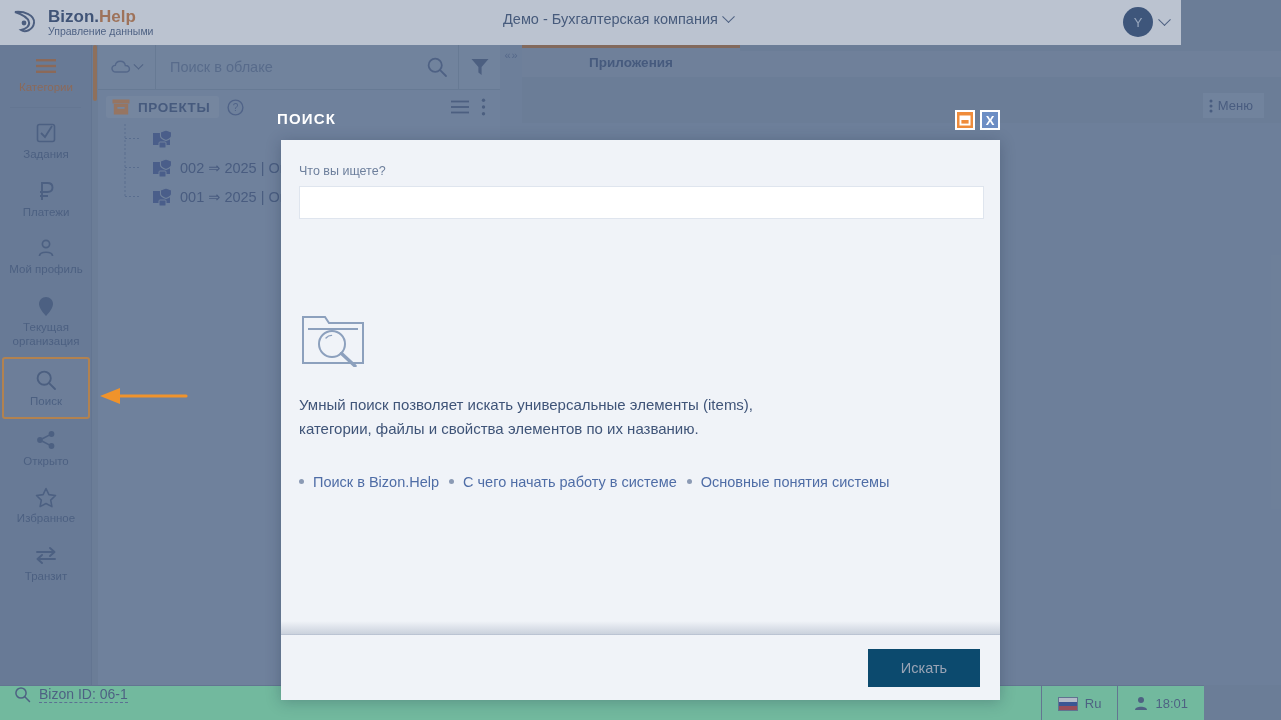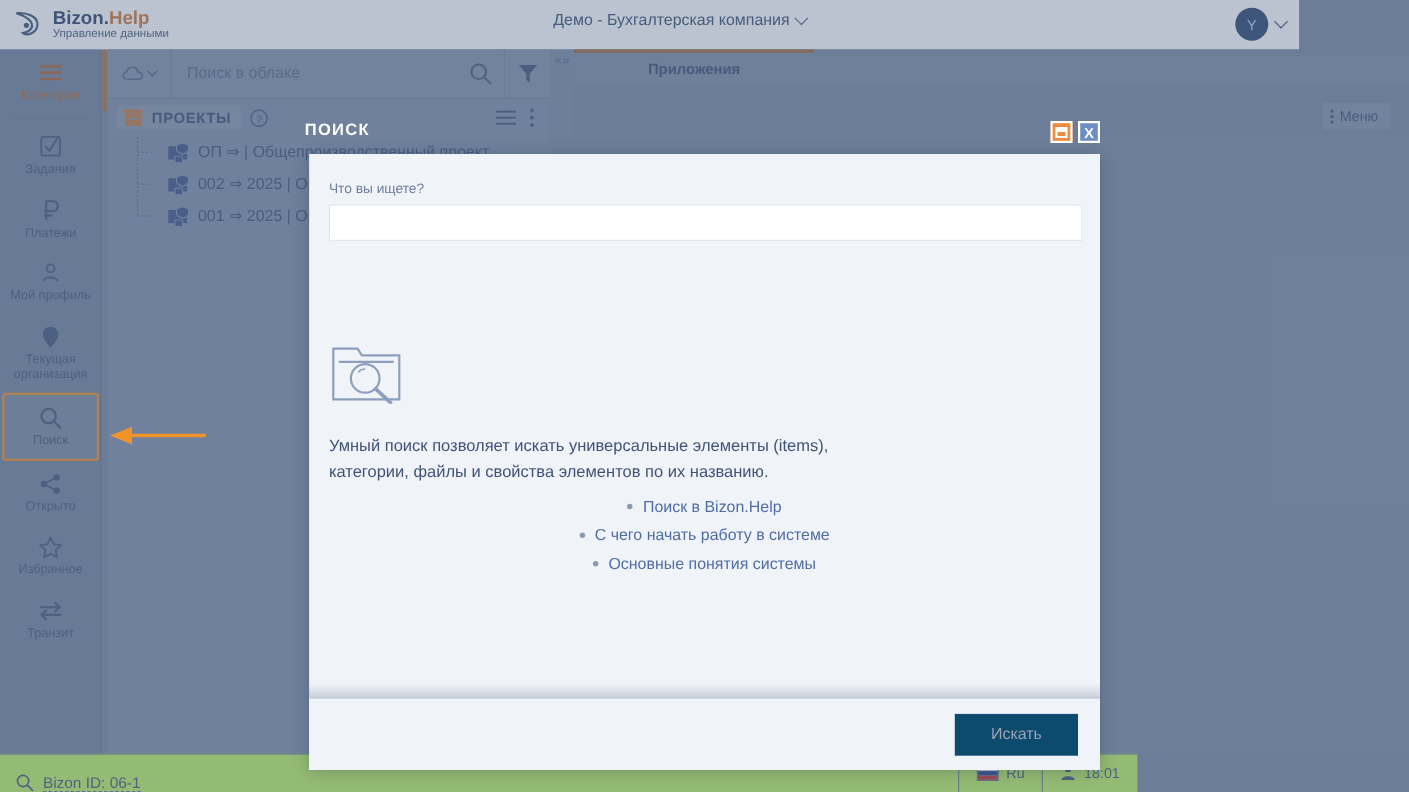--- a/index.html
+++ b/index.html
@@ -118,23 +118,23 @@
     background: #8494aa; border: 1px solid #7b8ba1;
     padding: 5px 11px 5px 6px; display: flex; align-items: center; gap: 5px;
     font-size: 13px; color: #42557a;
   }
   .content-card {
     position: absolute; left: 0; top: 78px; right: 0; bottom: 0; background: #7e8ea5;
   }
 
   
   .statusbar {
-    position: absolute; left: 0; bottom: 0; width: 1034px; height: 35px;
-    background: #bef264; border-top: 1px solid #6d7e97;
-    display: flex; align-items: flex-end;
+    position: absolute; left: 0; bottom: 0; width: 1204px; height: 35px;
+    background: #86efac; border-top: 1px solid #6d7e97;
+    display: flex; align-items: flex-start;
   }
   .bizon-id {
     display: flex; align-items: center; gap: 8px; padding-left: 14px;
     font-size: 14px; color: #4a5d7f;
   }
   .status-right { margin-left: auto; display: flex; align-items: center; height: 35px; }
   .status-cell {
     display: flex; align-items: center; gap: 7px; padding: 0 16px; height: 35px;
     border-left: 1px solid #6d7e97; font-size: 13px; color: #4a5d7f;
   }
@@ -165,21 +165,21 @@
     width: 685px; height: 33px; background: #fff;
     border: 1px solid #dfe5ee; outline: none;
     font-family: "Liberation Sans", sans-serif; font-size: 14px; color: #34435e;
     padding: 0 8px;
   }
 
   .empty-state { margin-top: 86px; }
   .empty-desc {
     margin-top: 22px; font-size: 15px; line-height: 1.62; color: #3f5478;
   }
-  .links { margin-top: 10px; display: flex; flex-direction: column; align-items: center; gap: 10px; }
+  .links { margin-top: 32px; display: flex; align-items: center; gap: 10px; }
   .link-row { display: flex; align-items: center; gap: 9px; }
   .bullet { width: 5px; height: 5px; border-radius: 50%; background: #8b9ab4; }
   .link-a { font-size: 14.5px; color: #4f6da6; text-decoration: none; }
 
   .modal-footer {
     height: 66px; background: #f0f3f8; border-top: 1px solid #d6dde8;
     position: relative;
   }
   .footer-shade {
     position: absolute; left: 0; right: 0; top: -14px; height: 14px;
@@ -376,21 +376,20 @@
         <div class="tree-elbow">
           <svg width="26" height="29" viewBox="0 0 26 29">
             <path d="M5 0 L5 29 M5 14.5 L20 14.5" stroke="#5d7092" stroke-width="1" stroke-dasharray="2 2"></path>
           </svg>
         </div>
         <svg width="22" height="20" viewBox="0 0 22 20">
           <path d="M1 4 L8 4 L9.6 6 L18 6 L18 16 L1 16 Z" fill="#44578a"></path>
           <path d="M14 1 L19.5 3 L19.5 7 C19.5 9.6 14 11.5 14 11.5 C14 11.5 8.5 9.6 8.5 7 L8.5 3 Z" fill="#44578a" stroke="#8192a8" stroke-width="1.1"></path>
           <rect x="7" y="13" width="7" height="6" rx="1" fill="#44578a" stroke="#8192a8" stroke-width="1"></rect>
         </svg>
-        <span class="tree-label">ОП ⇒ | Общепроизводственный проект</span>
       </div>
 
       <div class="tree-row">
         <div class="tree-elbow">
           <svg width="26" height="29" viewBox="0 0 26 29">
             <path d="M5 0 L5 29 M5 14.5 L20 14.5" stroke="#5d7092" stroke-width="1" stroke-dasharray="2 2"></path>
           </svg>
         </div>
         <svg width="22" height="20" viewBox="0 0 22 20">
           <path d="M1 4 L8 4 L9.6 6 L18 6 L18 16 L1 16 Z" fill="#44578a"></path>

